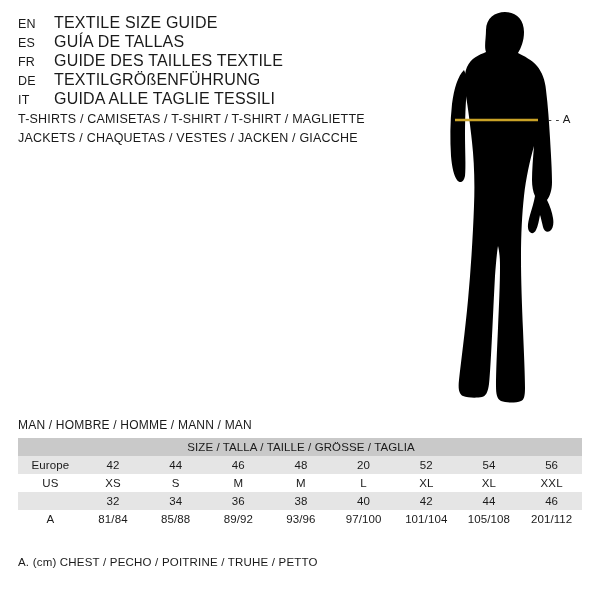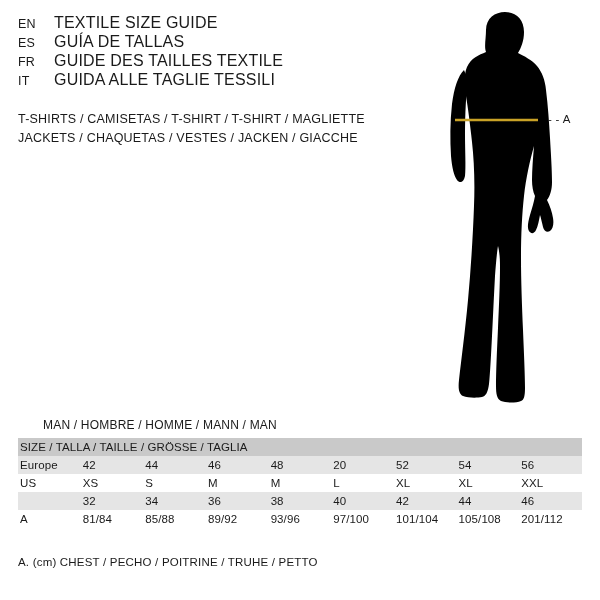--- a/index.html
+++ b/index.html
@@ -85,27 +85,27 @@
     position: absolute;
     left: 18px;
     top: 418px;
     width: 564px;
   }
   .man-title {
     font-size: 12px;
     letter-spacing: 0.2px;
     color: #1a1a1a;
     margin-bottom: 6px;
-    margin-left: 25px;
   }
   table.size-table {
     border-collapse: collapse;
     width: 564px;
     table-layout: fixed;
     font-size: 11.5px;
+    text-align: center;
   }
   table.size-table td {
     height: 18px;
     padding: 0 0 0 2px;
     color: #1a1a1a;
     letter-spacing: 0.1px;
     vertical-align: middle;
   }
   tr.row-head td {
     background: #c9c9c9;
@@ -140,20 +140,24 @@
       <span class="lang-code">EN</span>
       <span class="lang-text">TEXTILE SIZE GUIDE</span>
     </div>
     <div class="lang-row">
       <span class="lang-code">ES</span>
       <span class="lang-text">GUÍA DE TALLAS</span>
     </div>
     <div class="lang-row">
       <span class="lang-code">FR</span>
       <span class="lang-text">GUIDE DES TAILLES TEXTILE</span>
+    </div>
+    <div class="lang-row">
+      <span class="lang-code">DE</span>
+      <span class="lang-text">TEXTILGRÖßENFÜHRUNG</span>
     </div>
     <div class="lang-row">
       <span class="lang-code">IT</span>
       <span class="lang-text">GUIDA ALLE TAGLIE TESSILI</span>
     </div>
   </div>
 
   <div class="category-block">
     <div class="category-line">T-SHIRTS / CAMISETAS / T-SHIRT / T-SHIRT / MAGLIETTE</div>
     <div class="category-line">JACKETS / CHAQUETAS / VESTES / JACKEN / GIACCHE</div>

